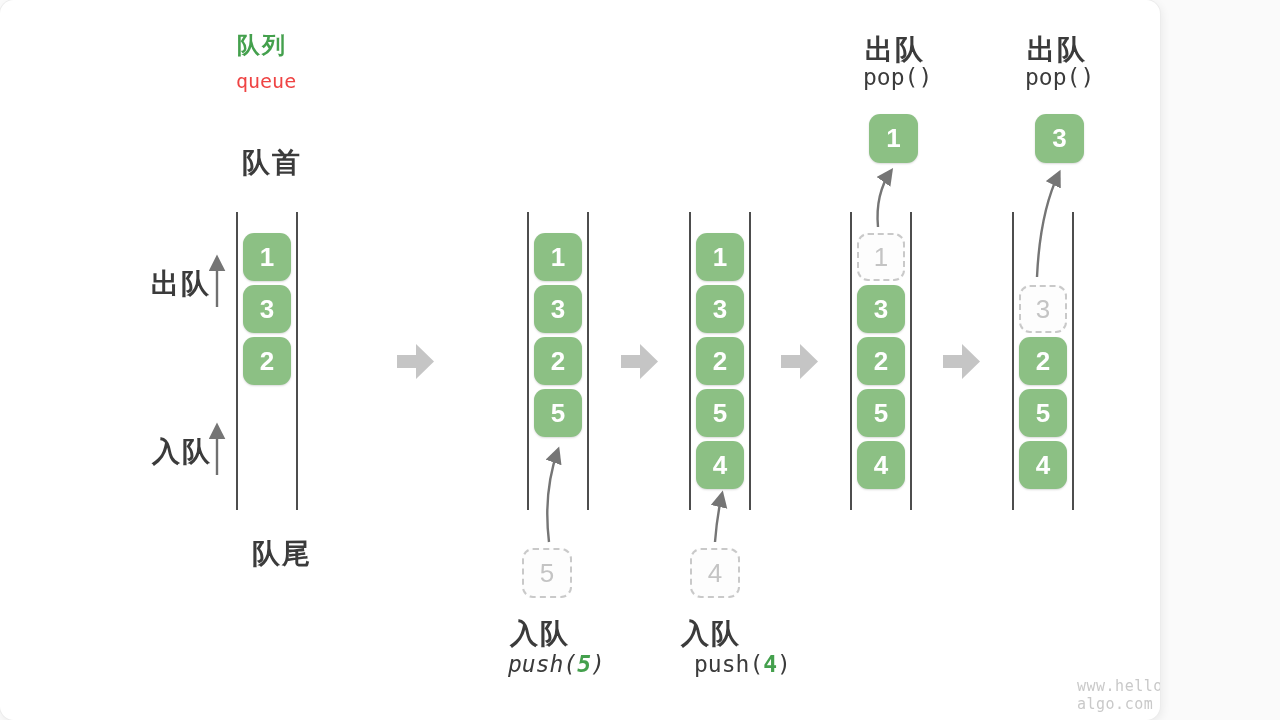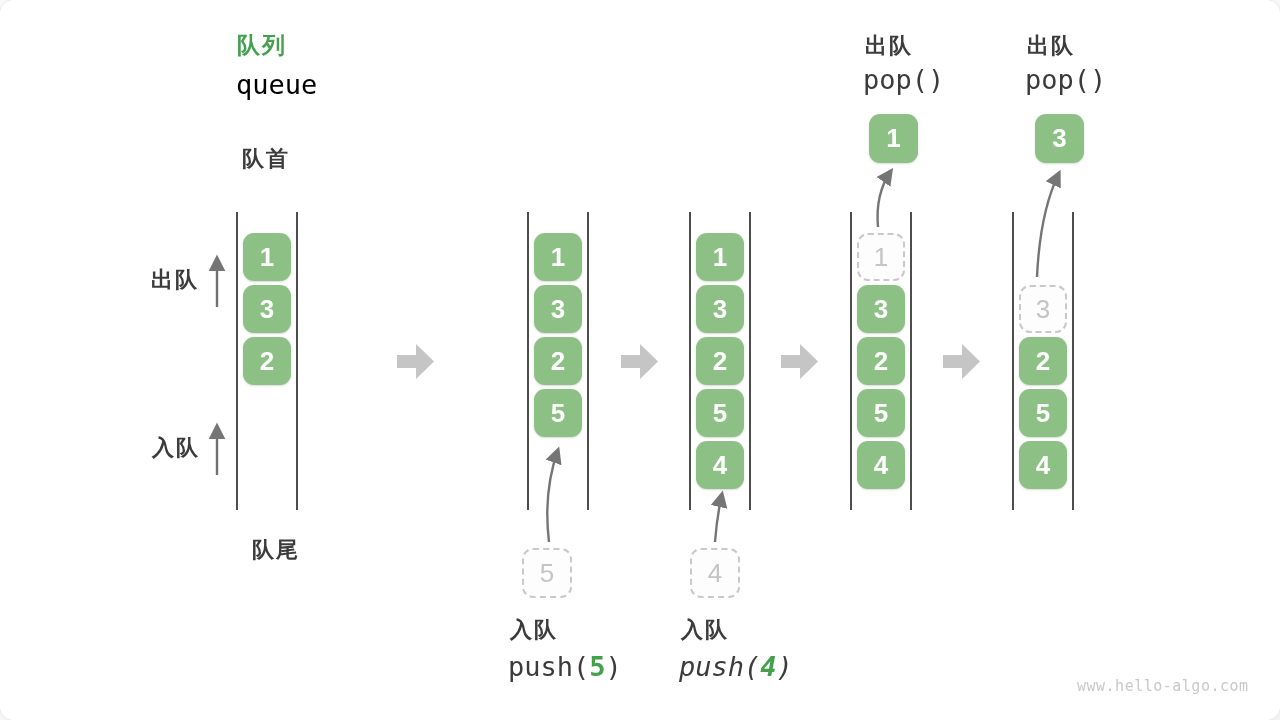--- a/index.html
+++ b/index.html
@@ -1,26 +1,26 @@
 <!DOCTYPE html>
 <html><head>
 <meta charset="utf-8">
 <style>
   html,body{margin:0;padding:0;background:#fafafa;}
   .canvas{
-    position:relative;width:1280px;height:720px;background:#ffffff;
+    position:relative;width:1160px;height:720px;background:#ffffff;
     border-radius:14px;box-shadow:0 0 0 1px #ececec, 2px 3px 10px rgba(0,0,0,0.07);
     overflow:hidden;font-family:"Liberation Sans",sans-serif;
   }
   .abs{position:absolute;}
   
   .title-zh{left:237px;top:30px;font-size:23px;font-weight:700;color:#44a04d;letter-spacing:2px;}
-  .title-en{left:236px;top:69px;font-size:27px;color:#000000;font-family:"DejaVu Sans Mono",monospace;}
-  .zh-label{font-size:22px;font-weight:700;color:#3b3b3b;letter-spacing:2px;}
-  .code{font-family:"DejaVu Sans Mono",monospace;font-size:27px;color:#3b3b3b;}
+  .title-en{left:236px;top:69px;font-size:20px;color:#ef4444;font-family:"DejaVu Sans Mono",monospace;}
+  .zh-label{font-size:28px;font-weight:700;color:#3b3b3b;letter-spacing:2px;}
+  .code{font-family:"DejaVu Sans Mono",monospace;font-size:23px;color:#3b3b3b;}
   .code .arg{color:#44a04d;font-weight:700;}
   .watermark{left:1077px;top:677px;font-family:"DejaVu Sans Mono",monospace;font-size:15px;color:#c9c9c9;letter-spacing:0.5px;}
   
   .channel{
     position:absolute;top:212px;height:298px;width:62px;box-sizing:border-box;
     border-left:2px solid #4d4d4d;border-right:2px solid #4d4d4d;
   }
   
   .qbox{
     position:absolute;left:50%;transform:translateX(-50%);
@@ -92,32 +92,32 @@
   </div>
 
   <div class="channel" style="left:527px;">
     <div class="qbox s0">1</div>
     <div class="qbox s1">3</div>
     <div class="qbox s2">2</div>
     <div class="qbox s3">5</div>
   </div>
   <div class="pending" style="left:522px;top:548px;">5</div>
   <div class="abs zh-label" style="left:510px;top:615px;">入队</div>
-  <div class="abs code" style="left:508px;top:651px;"><span>push(</span><span class="arg">5</span><span>)</span></div>
+  <div class="abs code" style="left:508px;top:651px;font-style:italic;"><span>push(</span><span class="arg">5</span><span>)</span></div>
 
   <div class="channel" style="left:689px;">
     <div class="qbox s0">1</div>
     <div class="qbox s1">3</div>
     <div class="qbox s2">2</div>
     <div class="qbox s3">5</div>
     <div class="qbox s4">4</div>
   </div>
   <div class="pending" style="left:690px;top:548px;">4</div>
   <div class="abs zh-label" style="left:681px;top:615px;">入队</div>
-  <div class="abs code" style="left:679px;top:651px;font-style:italic;"><span>push(</span><span class="arg">4</span><span>)</span></div>
+  <div class="abs code" style="left:694px;top:651px;"><span>push(</span><span class="arg">4</span><span>)</span></div>
 
   <div class="channel" style="left:850px;">
     <div class="qbox dashed s0">1</div>
     <div class="qbox s1">3</div>
     <div class="qbox s2">2</div>
     <div class="qbox s3">5</div>
     <div class="qbox s4">4</div>
   </div>
   <div class="popped" style="left:869px;top:114px;">1</div>
   <div class="abs zh-label" style="left:865px;top:31px;">出队</div>

